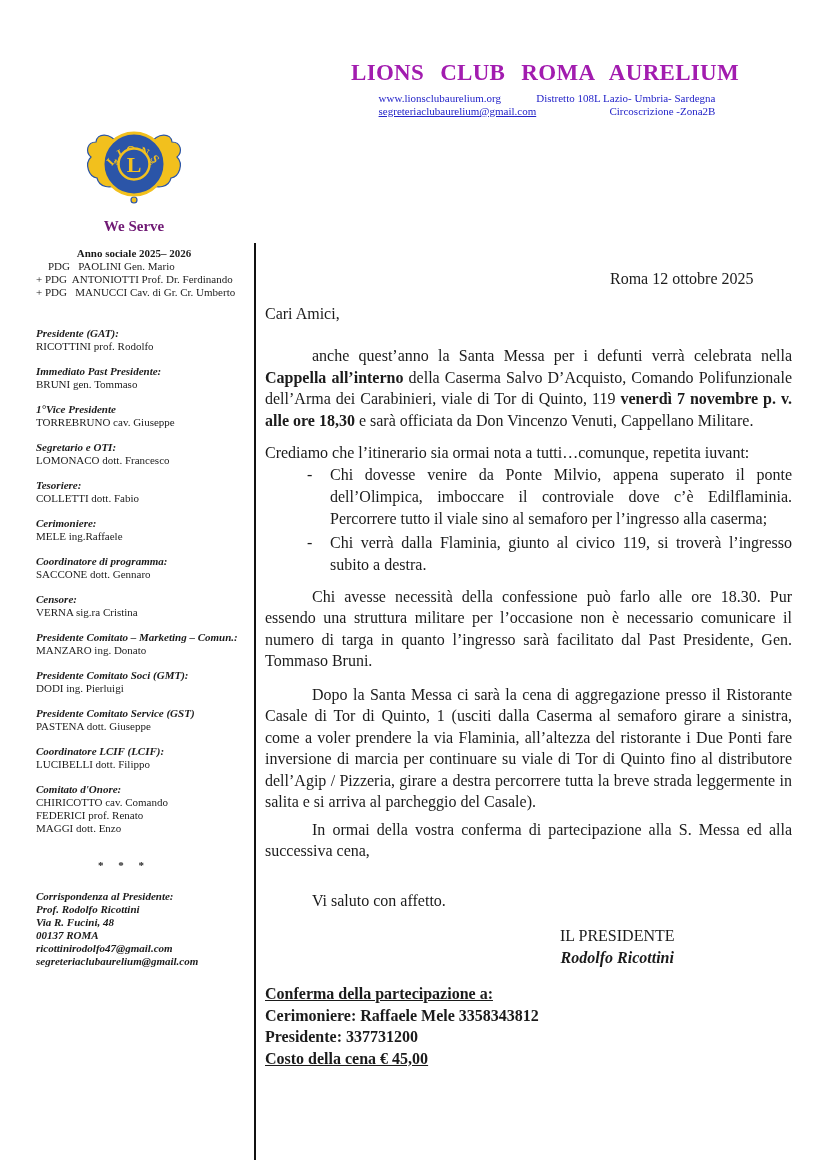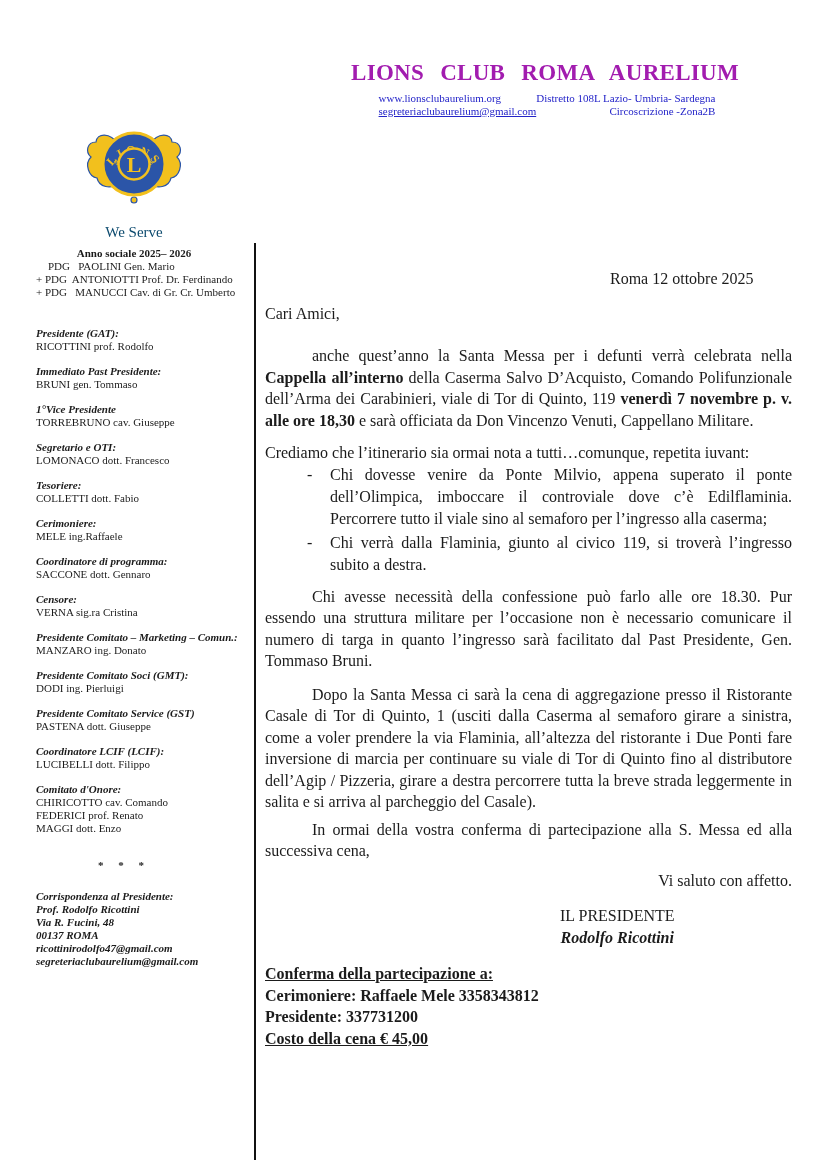--- a/index.html
+++ b/index.html
@@ -6,21 +6,21 @@
   .page{
     position:relative;
     width:826px;height:1169px;
     background:#ffffff;
     font-family:"Liberation Serif", serif;
     color:#1b1b1b;
     overflow:hidden;
   }
   
   .logo-block{position:absolute;left:84px;top:124px;width:100px;text-align:center;}
-  .motto{margin-top:14px;font-weight:normal;font-size:15px;color:#0c4a6e;}
+  .motto{margin-top:8px;font-weight:bold;font-size:15px;color:#701a75;}
   .title-block{
     position:absolute;left:300px;top:60px;width:490px;text-align:center;
     font-size:23px;font-weight:bold;color:#a21caf;word-spacing:10px;letter-spacing:.3px;
   }
   .subheader{
     position:absolute;left:358px;top:92px;width:378px;
     display:flex;justify-content:center;
     font-size:11px;line-height:13px;color:#2323c8;
   }
   .subheader .left{text-align:left;}
@@ -44,21 +44,21 @@
   .salutation{margin-top:13px;}
   .para{margin-top:21px;text-align:justify;text-indent:47px;}
   .para.tight{margin-top:11px;text-indent:0;text-align:left;}
   .bullets{margin-top:0;}
   .bullet{position:relative;padding-left:65px;line-height:22px;text-align:justify;}
   .bullet + .bullet{margin-top:2px;}
   .bullet::before{content:"-";position:absolute;left:42px;top:0;}
   .p3{margin-top:10px;}
   .p4{margin-top:12px;}
   .p5{margin-top:6px;}
-  .p6{margin-top:8px;padding-left:47px;text-indent:0;text-align:right;}
+  .p6{margin-top:28px;padding-left:47px;text-indent:0;text-align:left;}
   .signature{margin-top:14px;margin-left:295px;display:inline-block;text-align:center;}
   .sig-role{line-height:22px;}
   .sig-name{line-height:22px;font-weight:bold;font-style:italic;}
   .footer{margin-top:14px;font-weight:bold;}
   .footer div{line-height:21.5px;}
   .footer .u{text-decoration:underline;}
 </style>
 </head>
 <body>
 

